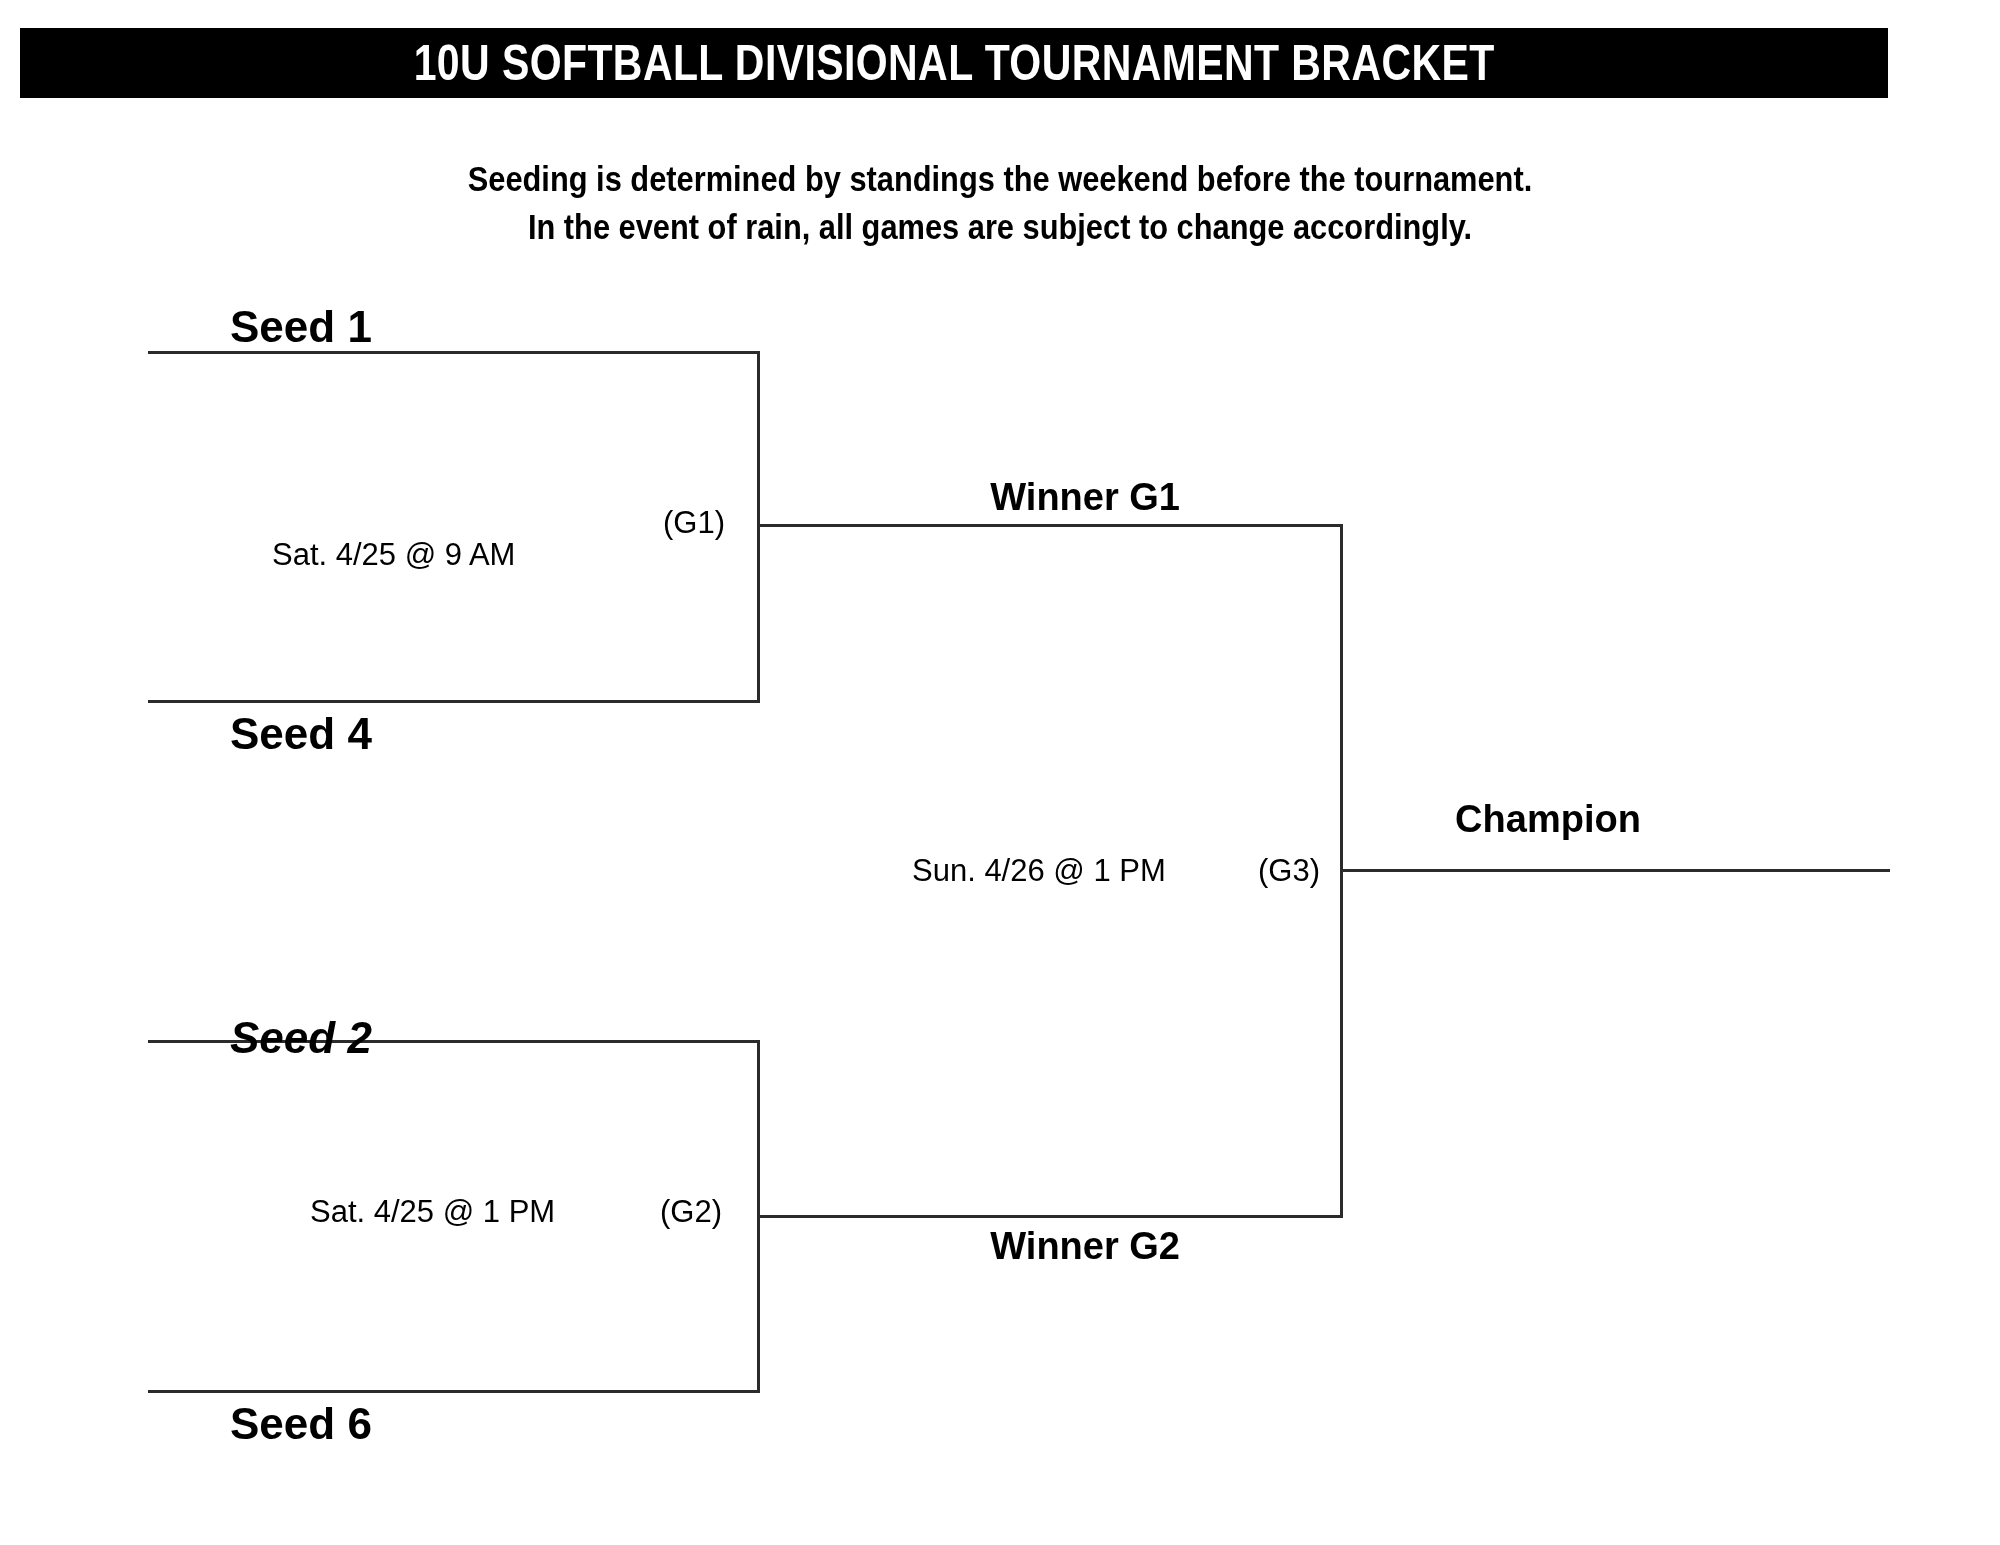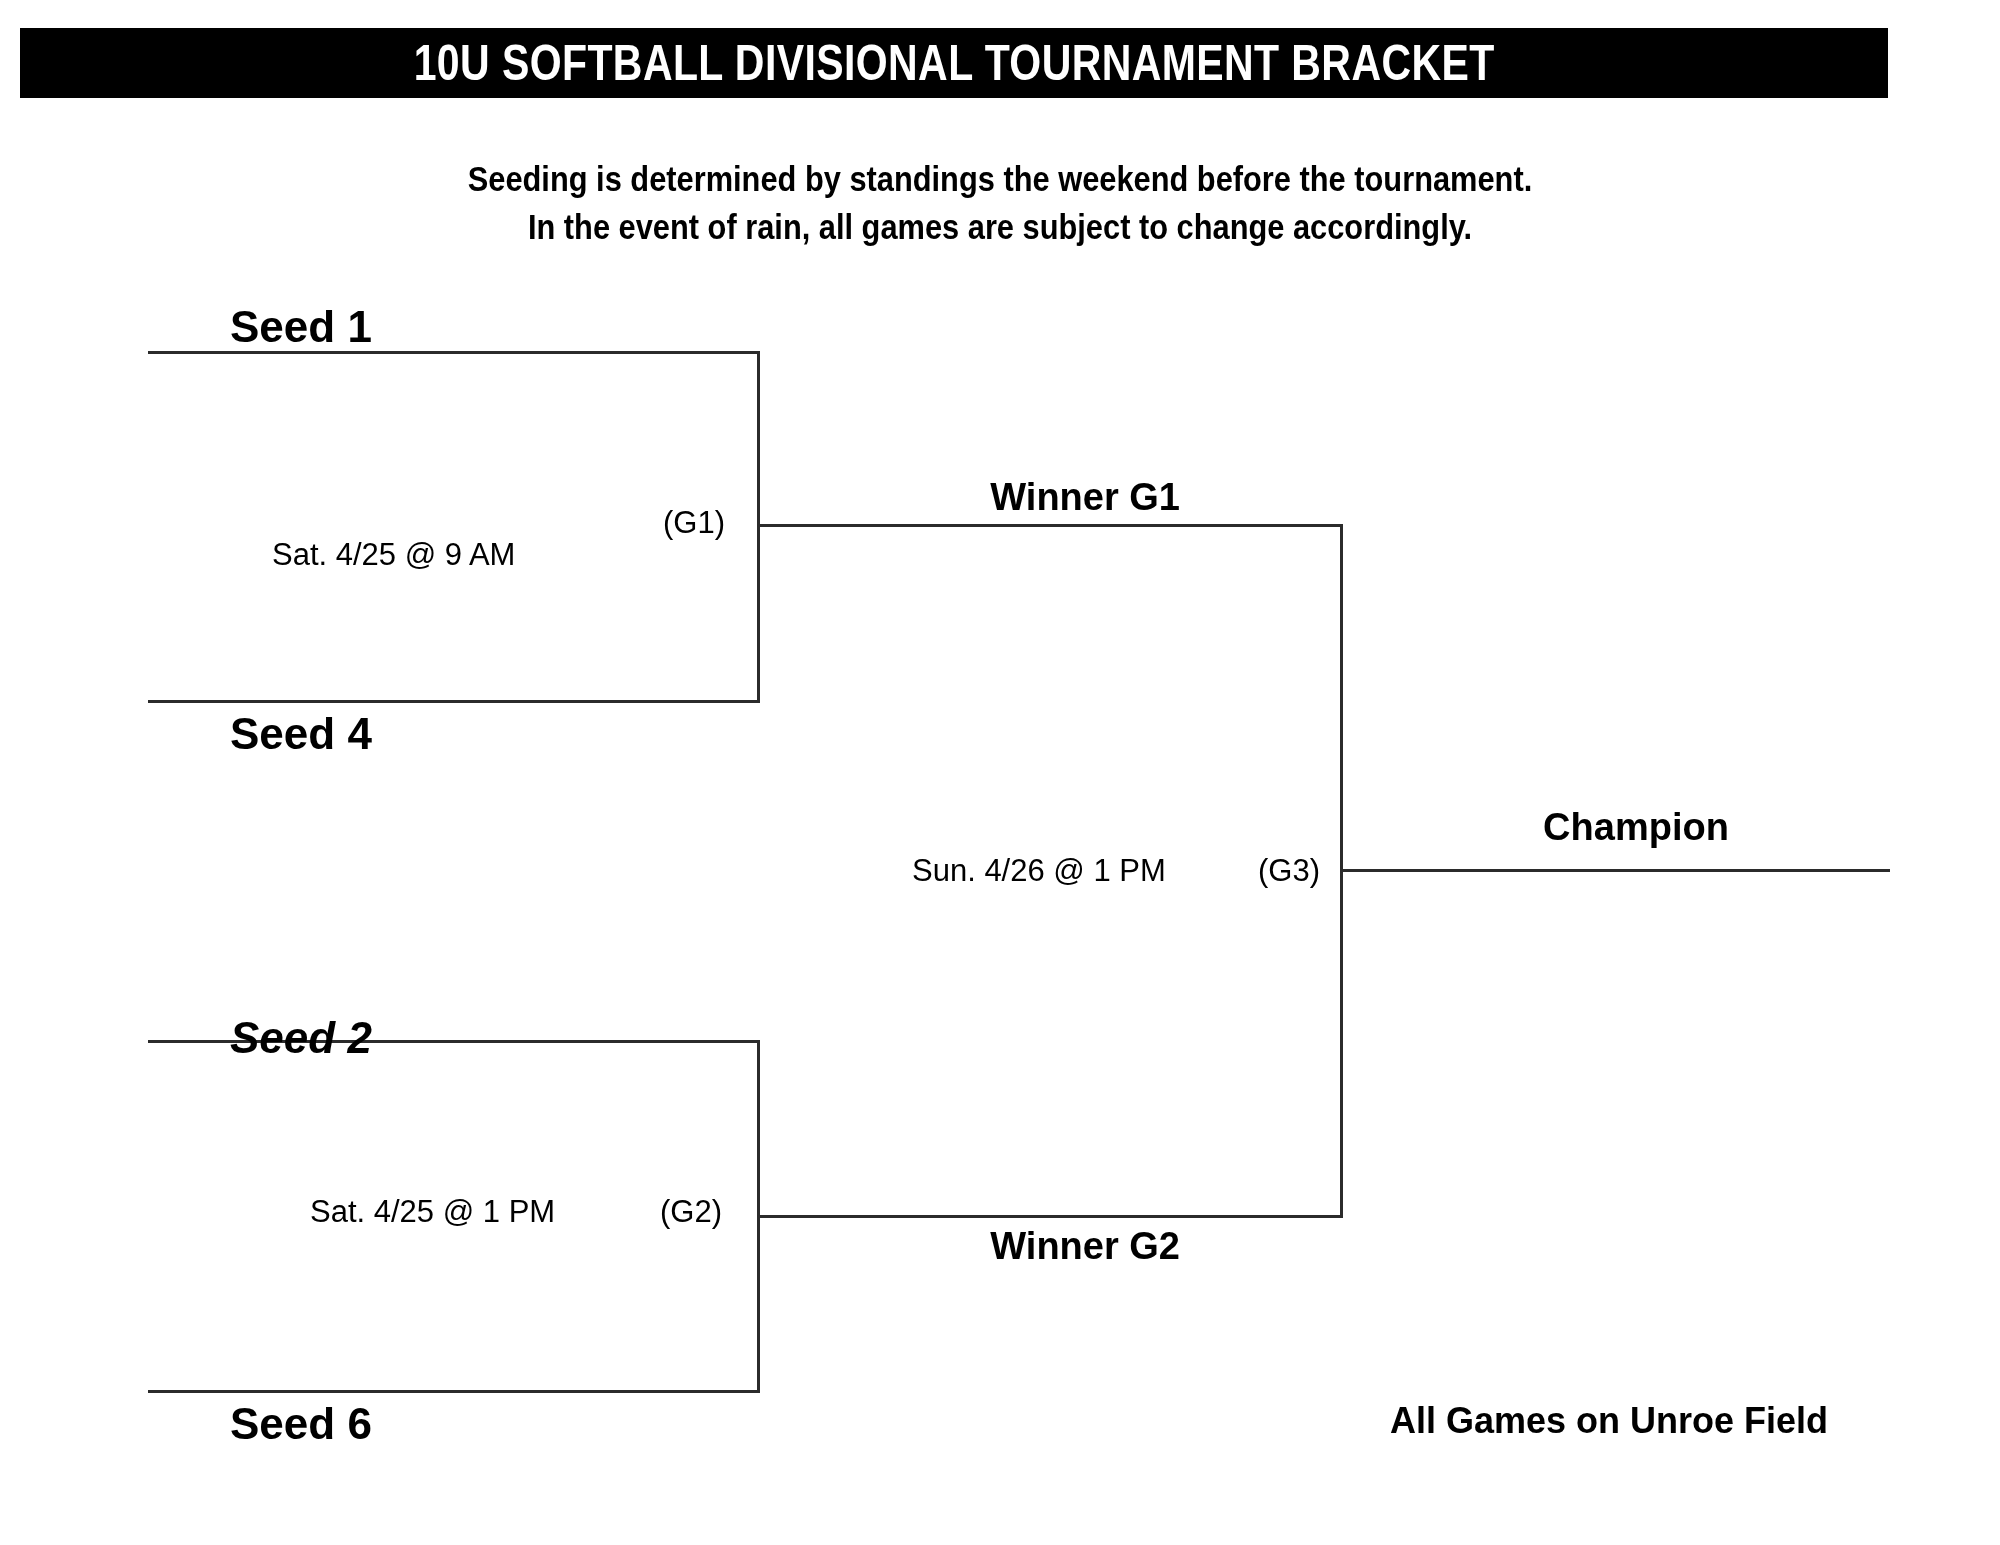--- a/index.html
+++ b/index.html
@@ -149,17 +149,16 @@
 
   <div class="hline" style="left:757px; top:1215px; width:586px;"></div>
 
   <div class="lbl winner-label" style="left:800px; top:478px; width:380px;">Winner G1</div>
   <div class="lbl winner-label" style="left:800px; top:1227px; width:380px;">Winner G2</div>
 
   <div class="lbl game-time" style="left:912px; top:855px;">Sun. 4/26 @ 1 PM</div>
   <div class="lbl game-code" style="left:1258px; top:855px;">(G3)</div>
 
   <div class="hline" style="left:1340px; top:869px; width:550px;"></div>
-  <div class="lbl champion-label" style="left:1466px; top:800px; width:340px;margin-top:8px;">Champion</div>
+  <div class="lbl champion-label" style="left:1378px; top:800px; width:340px;">Champion</div>
 
-  <div class="footer-note" style="left:1390px; top:1400px;">All Games on Unroe Field</div>
 
 </div>
 
 </body></html>

